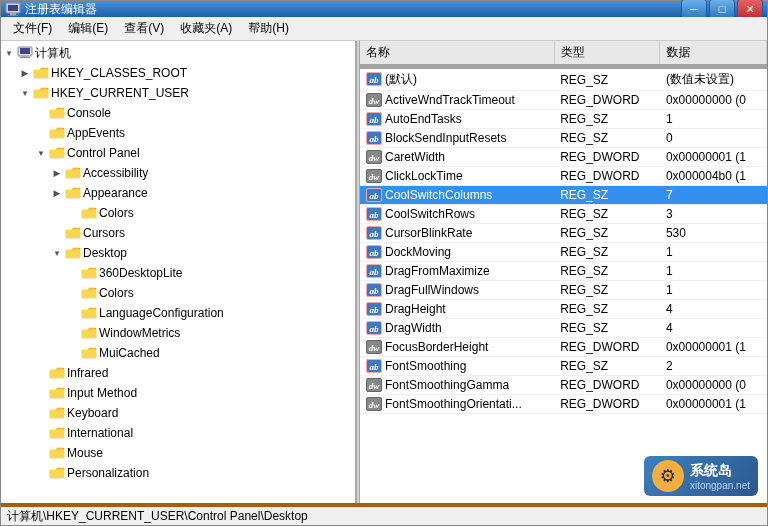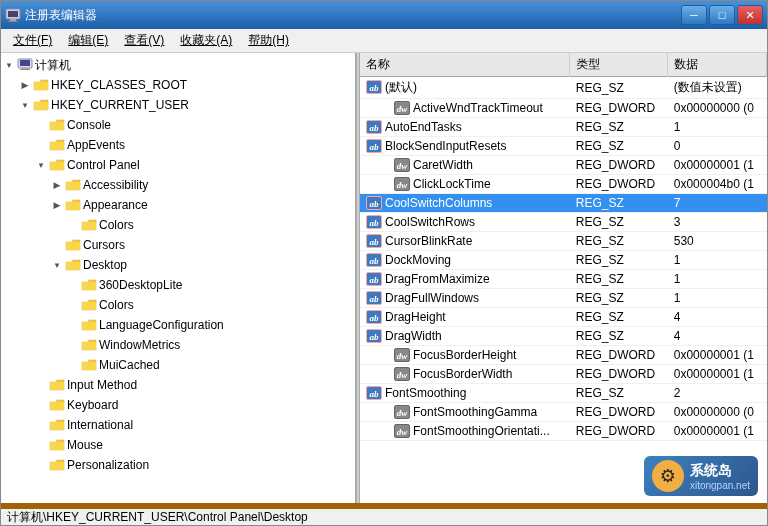--- a/index.html
+++ b/index.html
@@ -18,21 +18,21 @@
       height: 526px;
       background: #f0f0f0;
       border: 1px solid #888;
       display: flex;
       flex-direction: column;
     }
 
     
     .titlebar {
       background: linear-gradient(to bottom, #4a90d9, #1a5fa8);
-      height: 28px;
+      height: 16px;
       display: flex;
       align-items: center;
       padding: 0 4px;
       flex-shrink: 0;
     }
     .titlebar-icon {
       width: 16px;
       height: 16px;
       margin-right: 4px;
       display: flex;
@@ -67,21 +67,20 @@
 
     
     .menubar {
       background: #f0f0f0;
       height: 24px;
       display: flex;
       align-items: center;
       padding: 0 4px;
       border-bottom: 1px solid #ccc;
       flex-shrink: 0;
-      text-decoration: underline;
     }
     .menu-item {
       padding: 2px 8px;
       cursor: pointer;
       font-size: 12px;
     }
 
     
     .main-content {
       display: flex;
@@ -147,21 +146,21 @@
       overflow: auto;
     }
 
     .values-table {
       width: 100%;
       border-collapse: collapse;
       font-size: 12px;
     }
     .values-table thead tr {
       background: #e8e8e8;
-      border-bottom: 1px solid #a3a3a3;
+      border-bottom: 5px solid #a3a3a3;
     }
     .values-table th {
       text-align: left;
       padding: 3px 6px;
       font-weight: normal;
       border-right: 1px solid #ccc;
       cursor: pointer;
       user-select: none;
       white-space: nowrap;
     }
@@ -193,28 +192,27 @@
       text-align: center;
       line-height: 14px;
       margin-right: 3px;
       font-weight: bold;
       font-family: 'Times New Roman', serif;
       font-style: italic;
     }
     .val-icon.dword {
       background: #888;
       border-color: #666;
-      margin-left: 28px;
     }
 
     
     .statusbar {
       height: 22px;
       background: #f0f0f0;
-      border-top: 6px solid #a16207;
+      border-top: 4px solid #a16207;
       display: flex;
       align-items: center;
       padding: 0 6px;
       font-size: 12px;
       flex-shrink: 0;
     }
 
     
     ::-webkit-scrollbar { width: 16px; height: 16px; }
     ::-webkit-scrollbar-track { background: #f0f0f0; }
@@ -470,20 +468,31 @@
         </div>
         <div class="tree-item">
           <span class="tree-indent" style="width: 32px;"></span>
           <span class="tree-toggle"> </span>
           <span class="tree-icon">
             <svg width="16" height="14" viewBox="0 0 16 14">
               <path d="M1,4 L7,4 L8,2 L15,2 L15,12 L1,12 Z" fill="#f5c842" stroke="#d4a820" stroke-width="0.5"></path>
               <path d="M1,4 L15,4 L15,12 L1,12 Z" fill="#f8d84a"></path>
             </svg>
           </span>
+          <span class="tree-label">Infrared</span>
+        </div>
+        <div class="tree-item">
+          <span class="tree-indent" style="width: 32px;"></span>
+          <span class="tree-toggle"> </span>
+          <span class="tree-icon">
+            <svg width="16" height="14" viewBox="0 0 16 14">
+              <path d="M1,4 L7,4 L8,2 L15,2 L15,12 L1,12 Z" fill="#f5c842" stroke="#d4a820" stroke-width="0.5"></path>
+              <path d="M1,4 L15,4 L15,12 L1,12 Z" fill="#f8d84a"></path>
+            </svg>
+          </span>
           <span class="tree-label">Input Method</span>
         </div>
         <div class="tree-item">
           <span class="tree-indent" style="width: 32px;"></span>
           <span class="tree-toggle"> </span>
           <span class="tree-icon">
             <svg width="16" height="14" viewBox="0 0 16 14">
               <path d="M1,4 L7,4 L8,2 L15,2 L15,12 L1,12 Z" fill="#f5c842" stroke="#d4a820" stroke-width="0.5"></path>
               <path d="M1,4 L15,4 L15,12 L1,12 Z" fill="#f8d84a"></path>
             </svg>
@@ -606,25 +615,20 @@
               <td><span class="val-icon">ab</span>DragWidth</td>
               <td>REG_SZ</td>
               <td>4</td>
             </tr>
             <tr>
               <td><span class="val-icon dword">dw</span>FocusBorderHeight</td>
               <td>REG_DWORD</td>
               <td>0x00000001 (1</td>
             </tr>
             <tr>
-              <td><span class="val-icon dword">dw</span>FocusBorderWidth</td>
-              <td>REG_DWORD</td>
-              <td>0x00000001 (1</td>
-            </tr>
-            <tr>
               <td><span class="val-icon">ab</span>FontSmoothing</td>
               <td>REG_SZ</td>
               <td>2</td>
             </tr>
             <tr>
               <td><span class="val-icon dword">dw</span>FontSmoothingGamma</td>
               <td>REG_DWORD</td>
               <td>0x00000000 (0</td>
             </tr>
             <tr>

